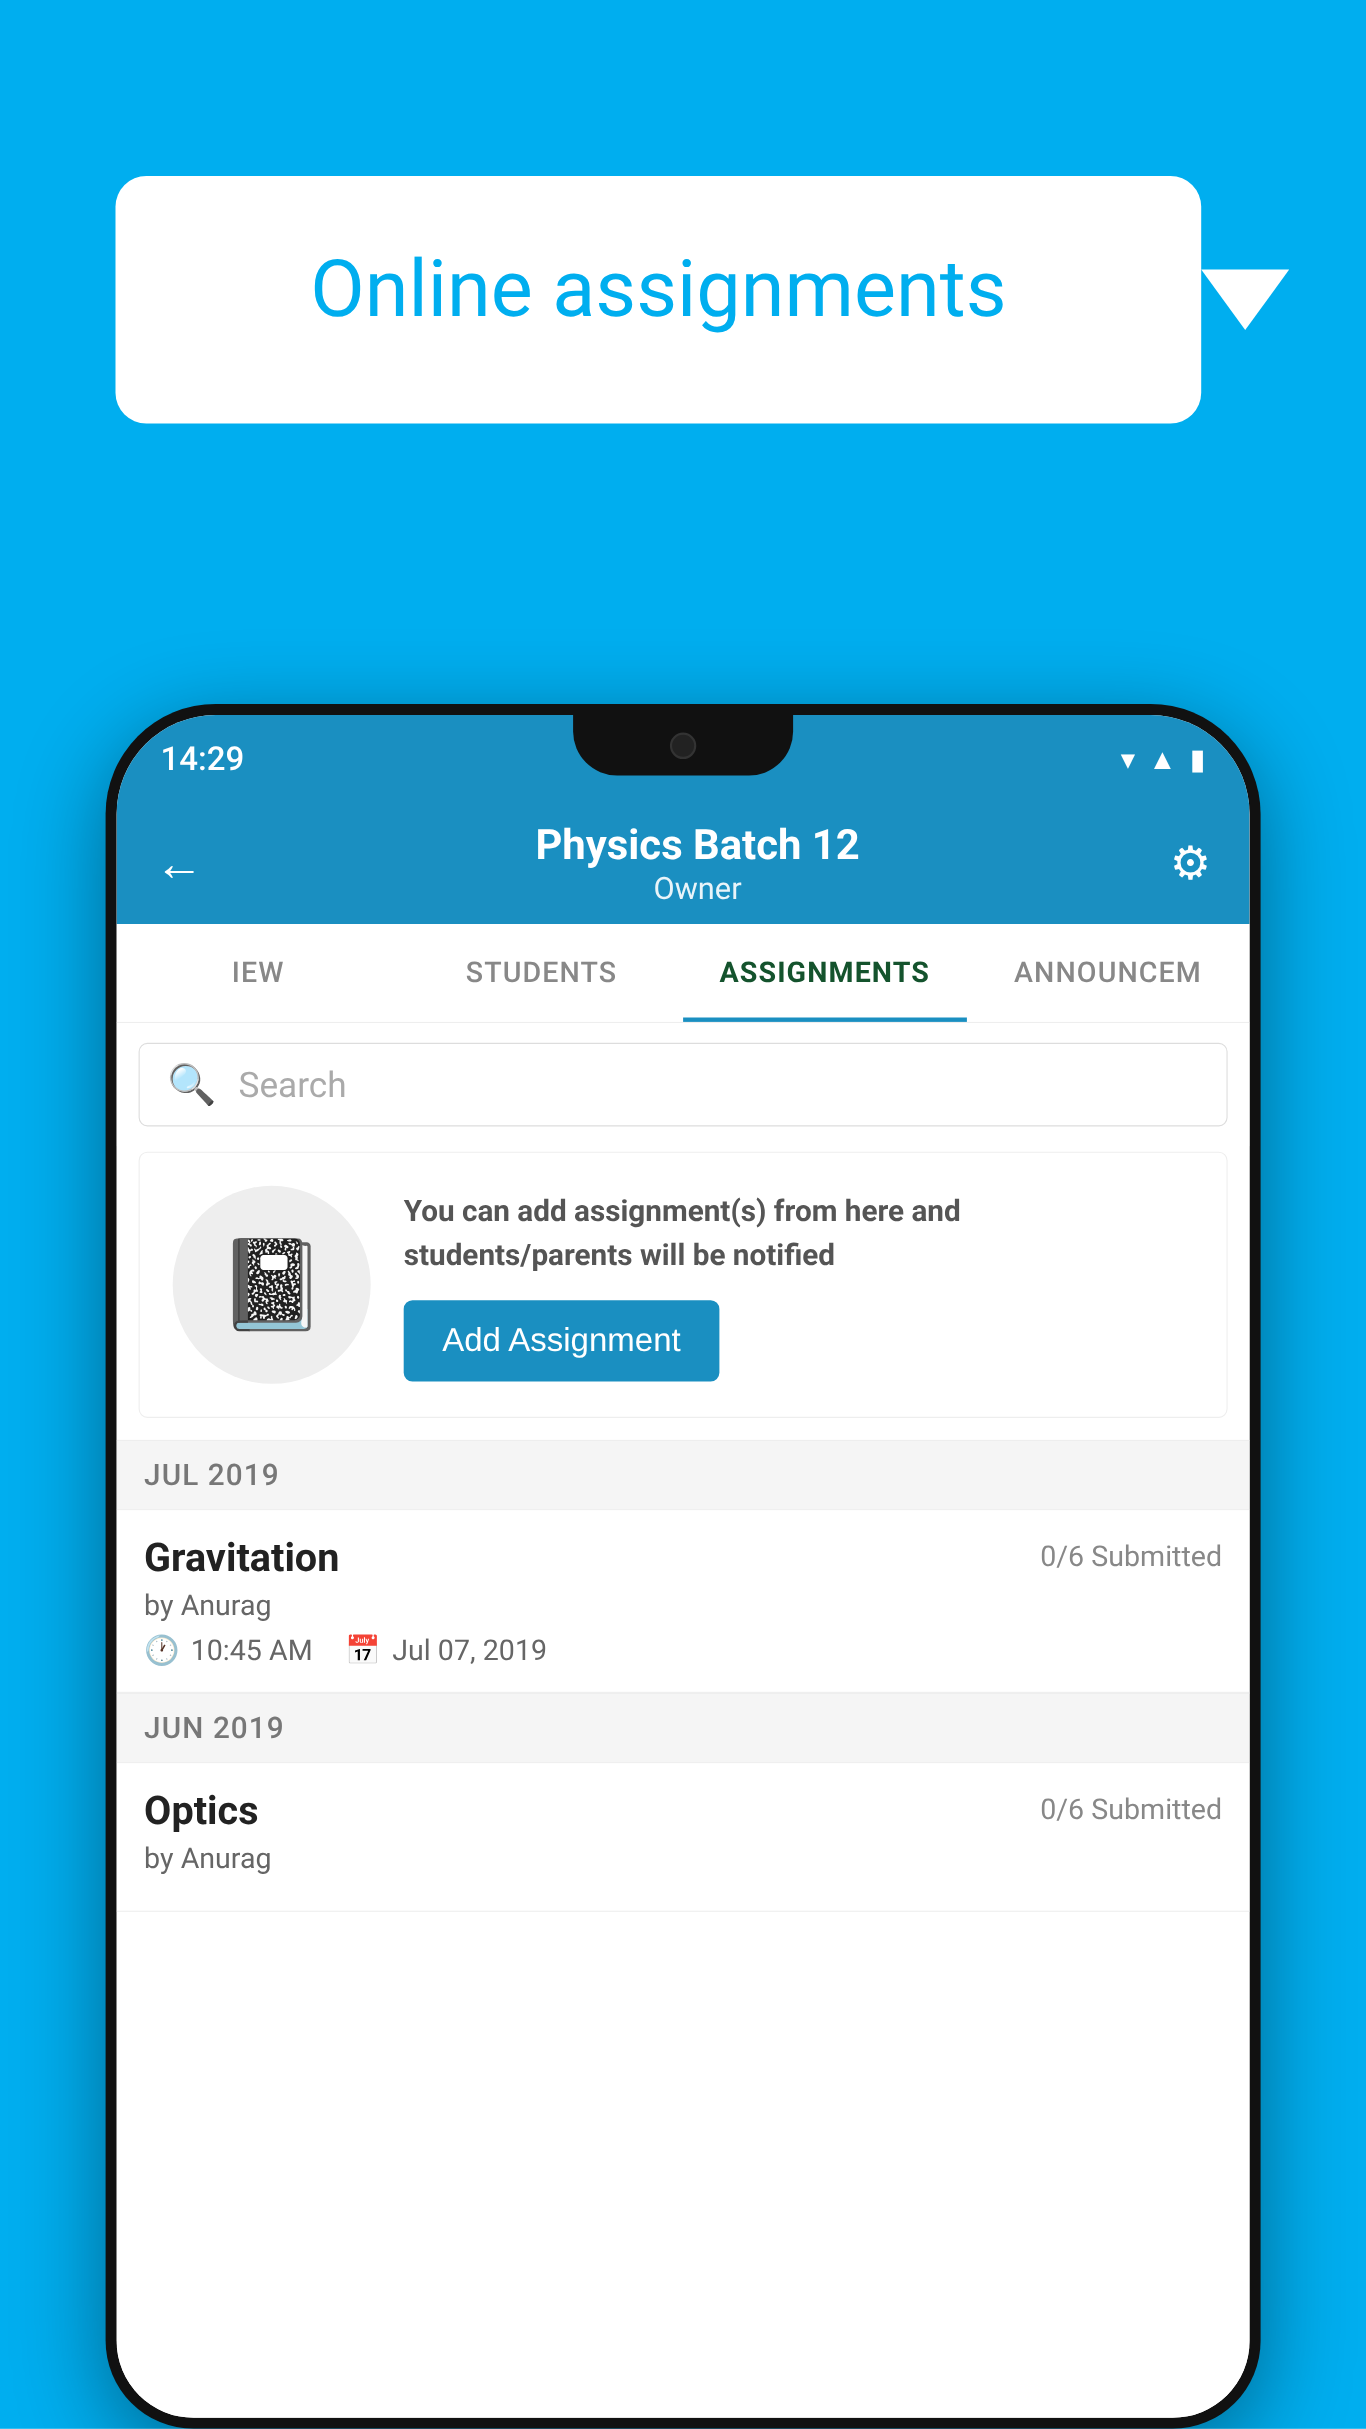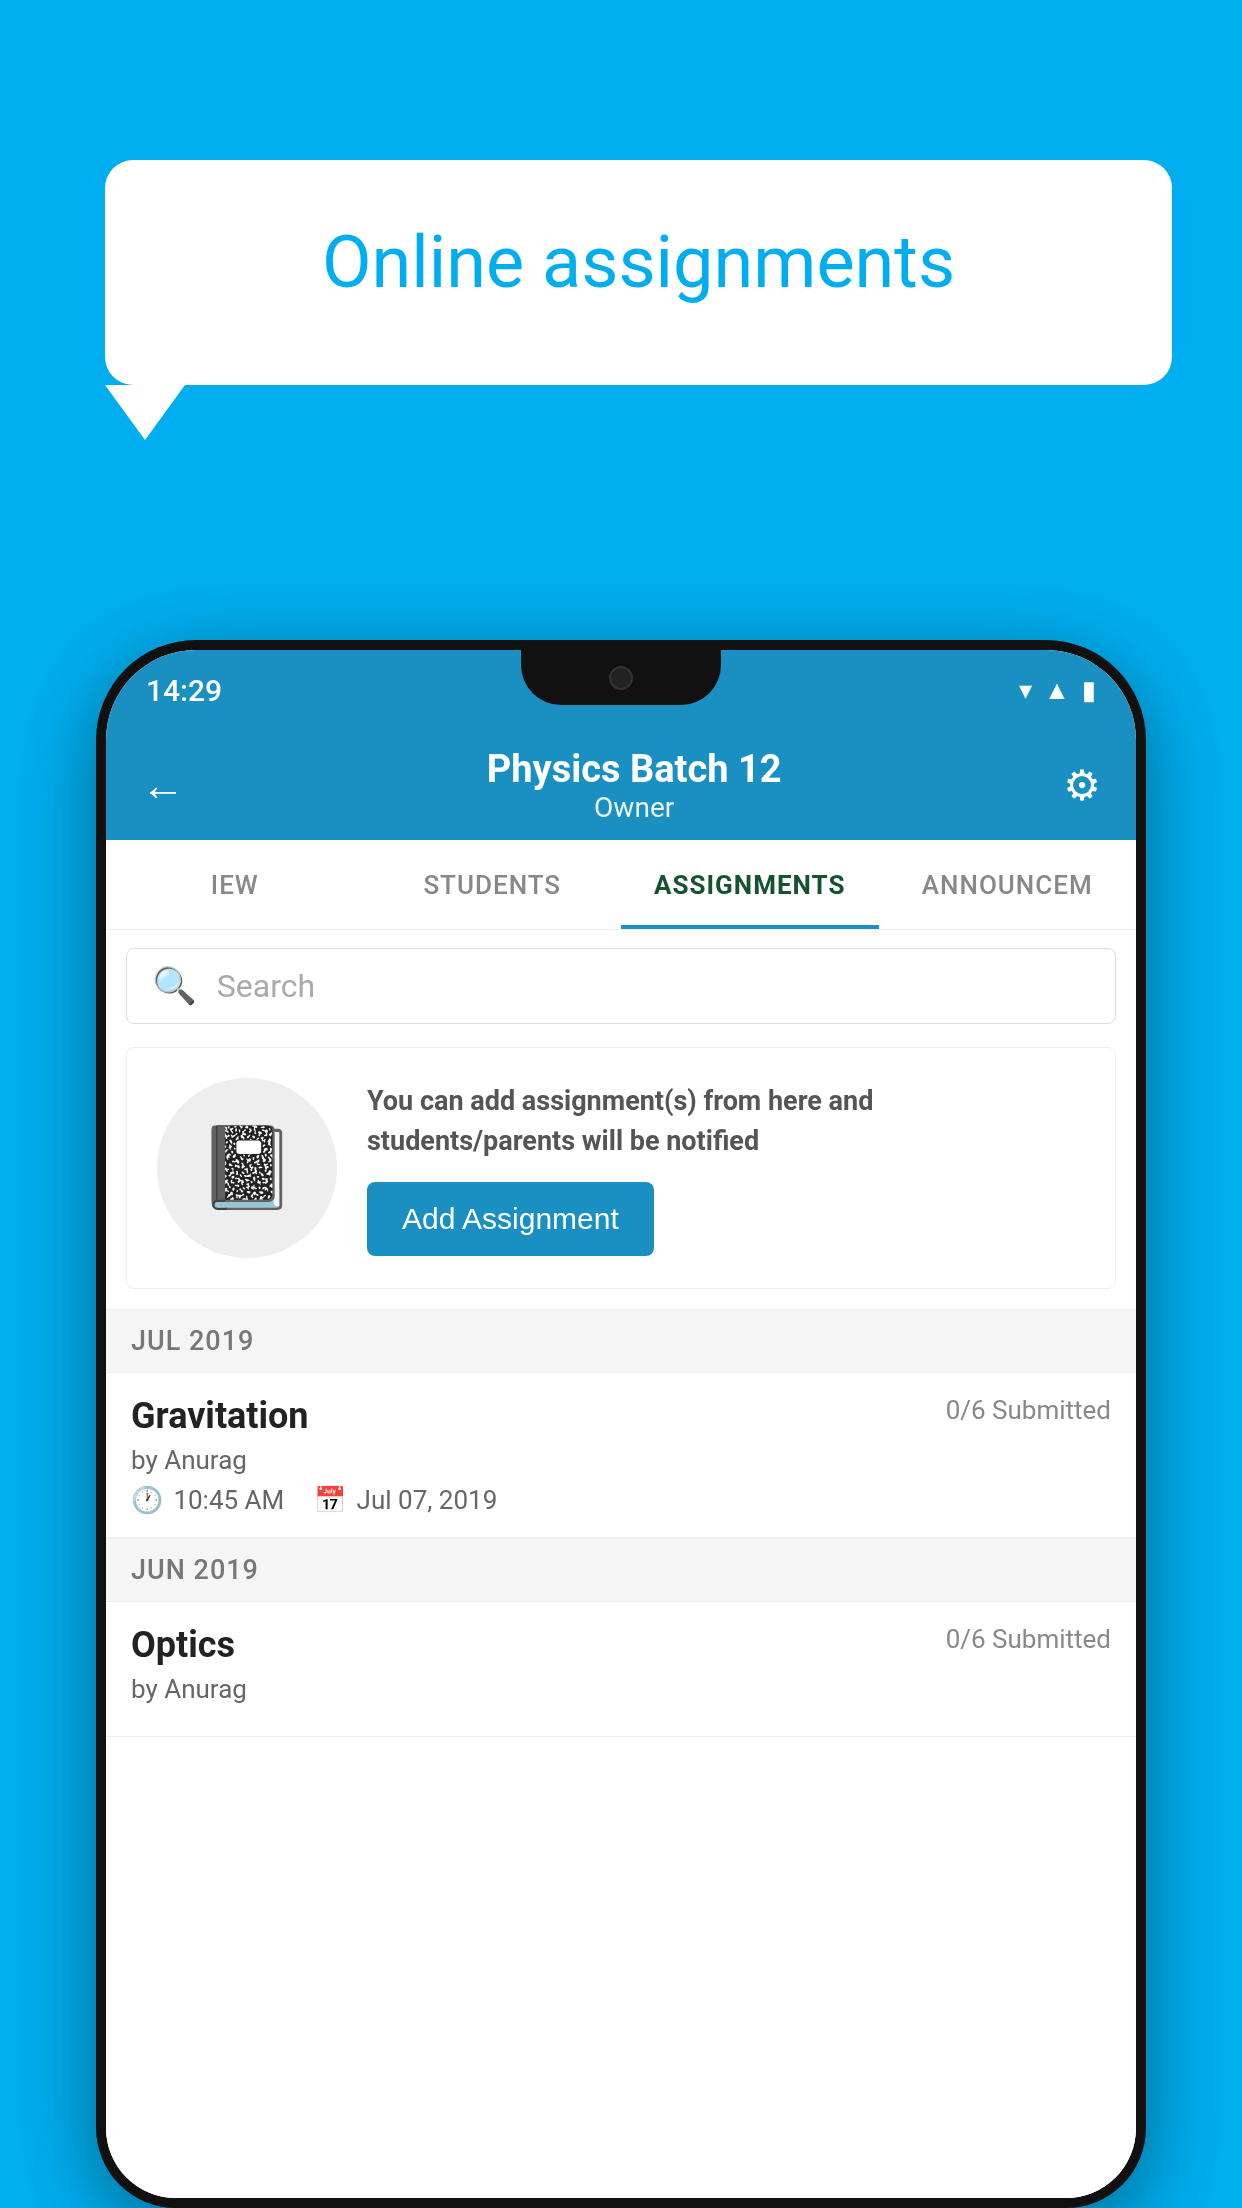--- a/index.html
+++ b/index.html
@@ -13,22 +13,22 @@
       position: relative;
     }
 
     
     .speech-bubble-container {
       position: absolute;
       top: 160px;
       left: 70px;
       right: 70px;
       display: flex;
-      flex-direction: column;
-      align-items: flex-start;
+      flex-direction: row;
+      align-items: center;
       padding-left: 35px;
     }
 
     .speech-bubble {
       background: white;
       border-radius: 28px;
       padding: 60px 70px;
       text-align: center;
       width: 100%;
       position: relative;
@@ -311,21 +311,21 @@
     
     .assignment-item {
       padding: 22px 25px;
       border-bottom: 1px solid #eee;
       background: white;
     }
 
     .assignment-header {
       display: flex;
       justify-content: space-between;
-      align-items: flex-start;
+      align-items: center;
       margin-bottom: 8px;
     }
 
     .assignment-title {
       font-size: 36px;
       font-weight: 700;
       color: #222;
     }
 
     .assignment-submitted {

